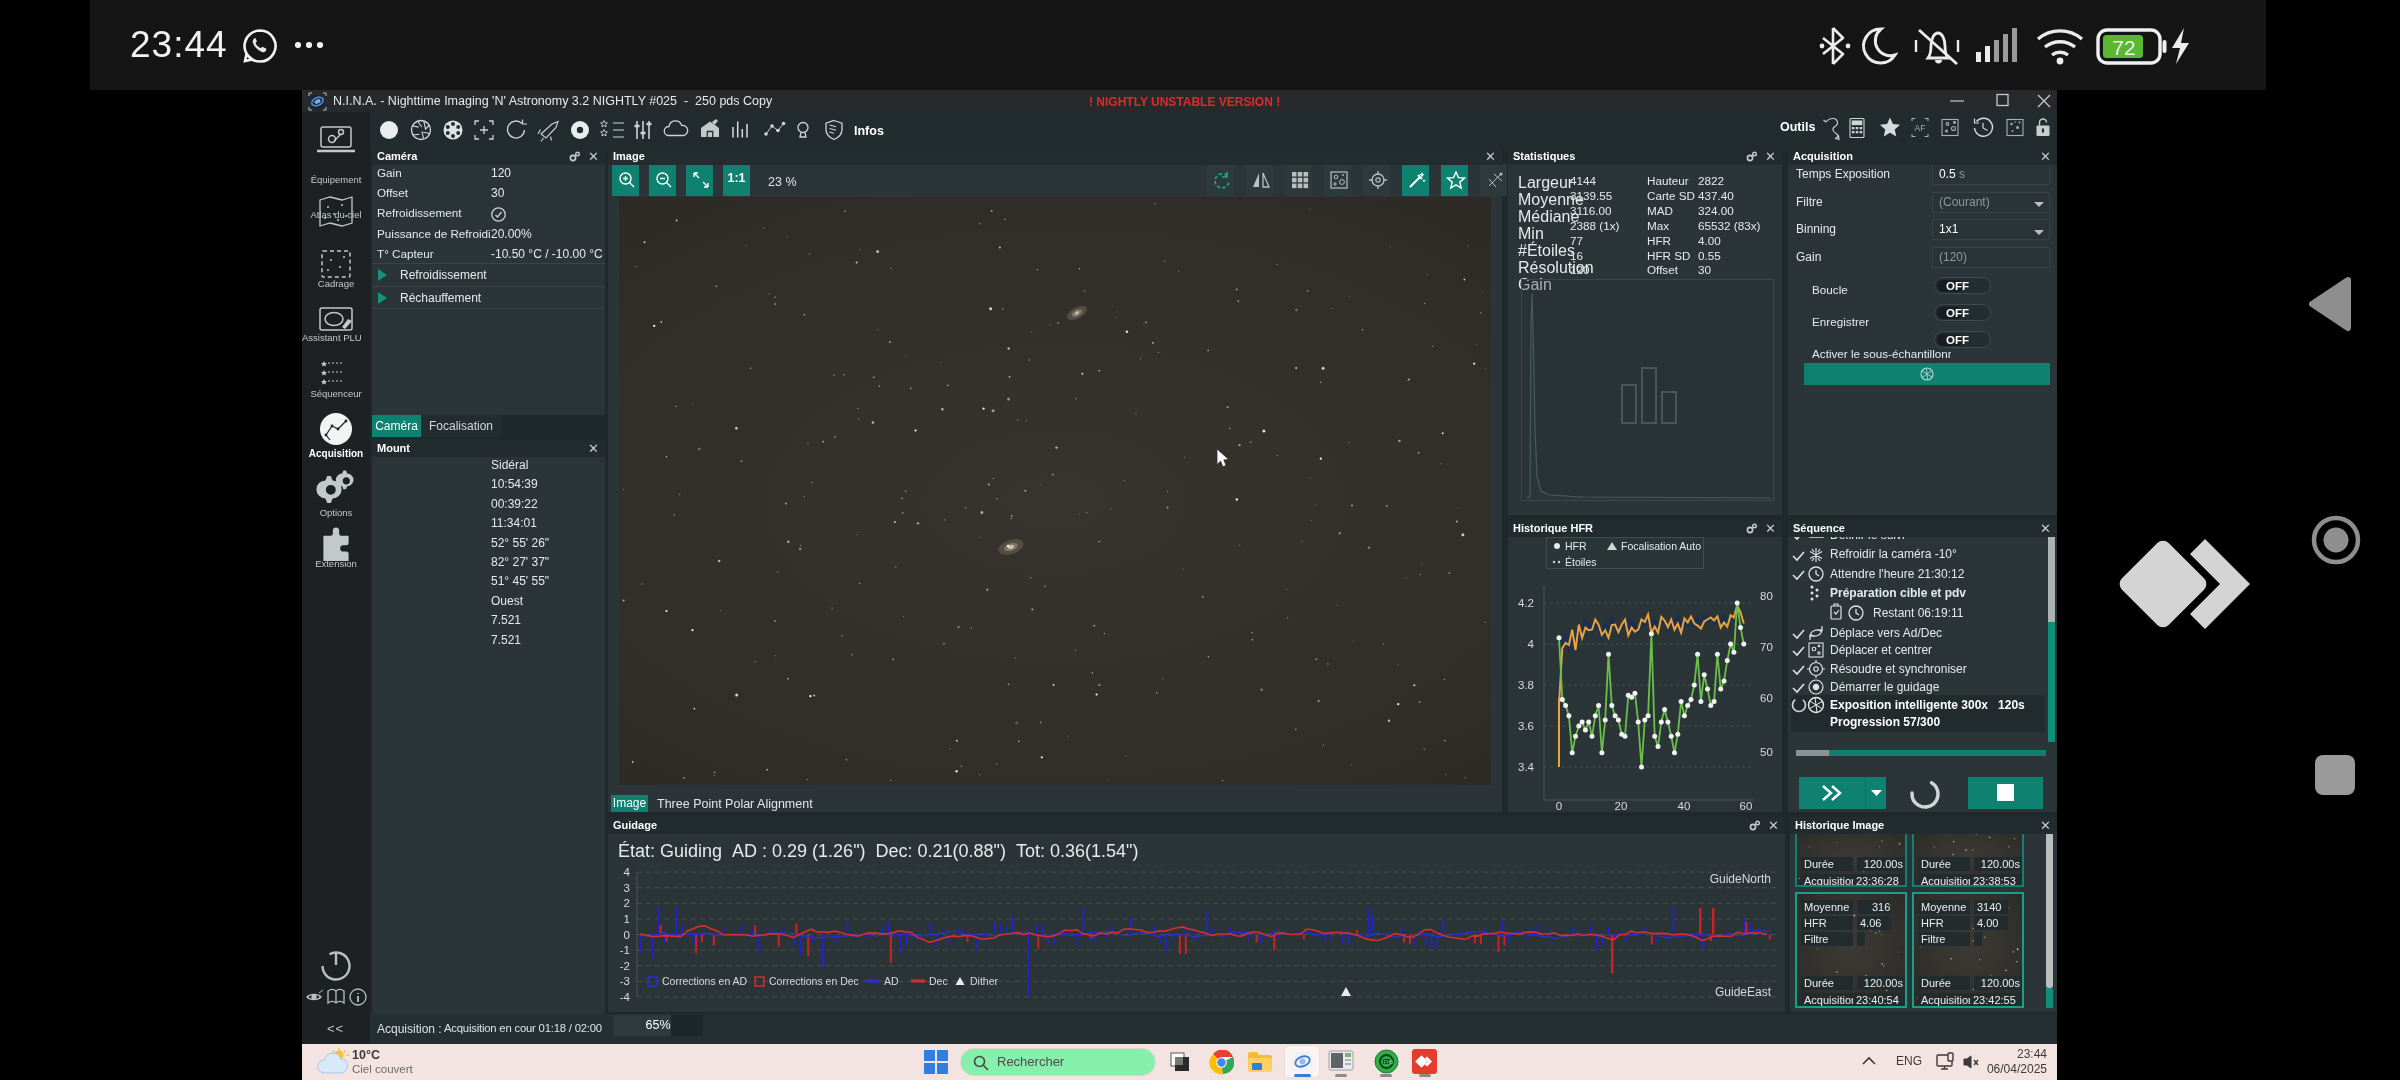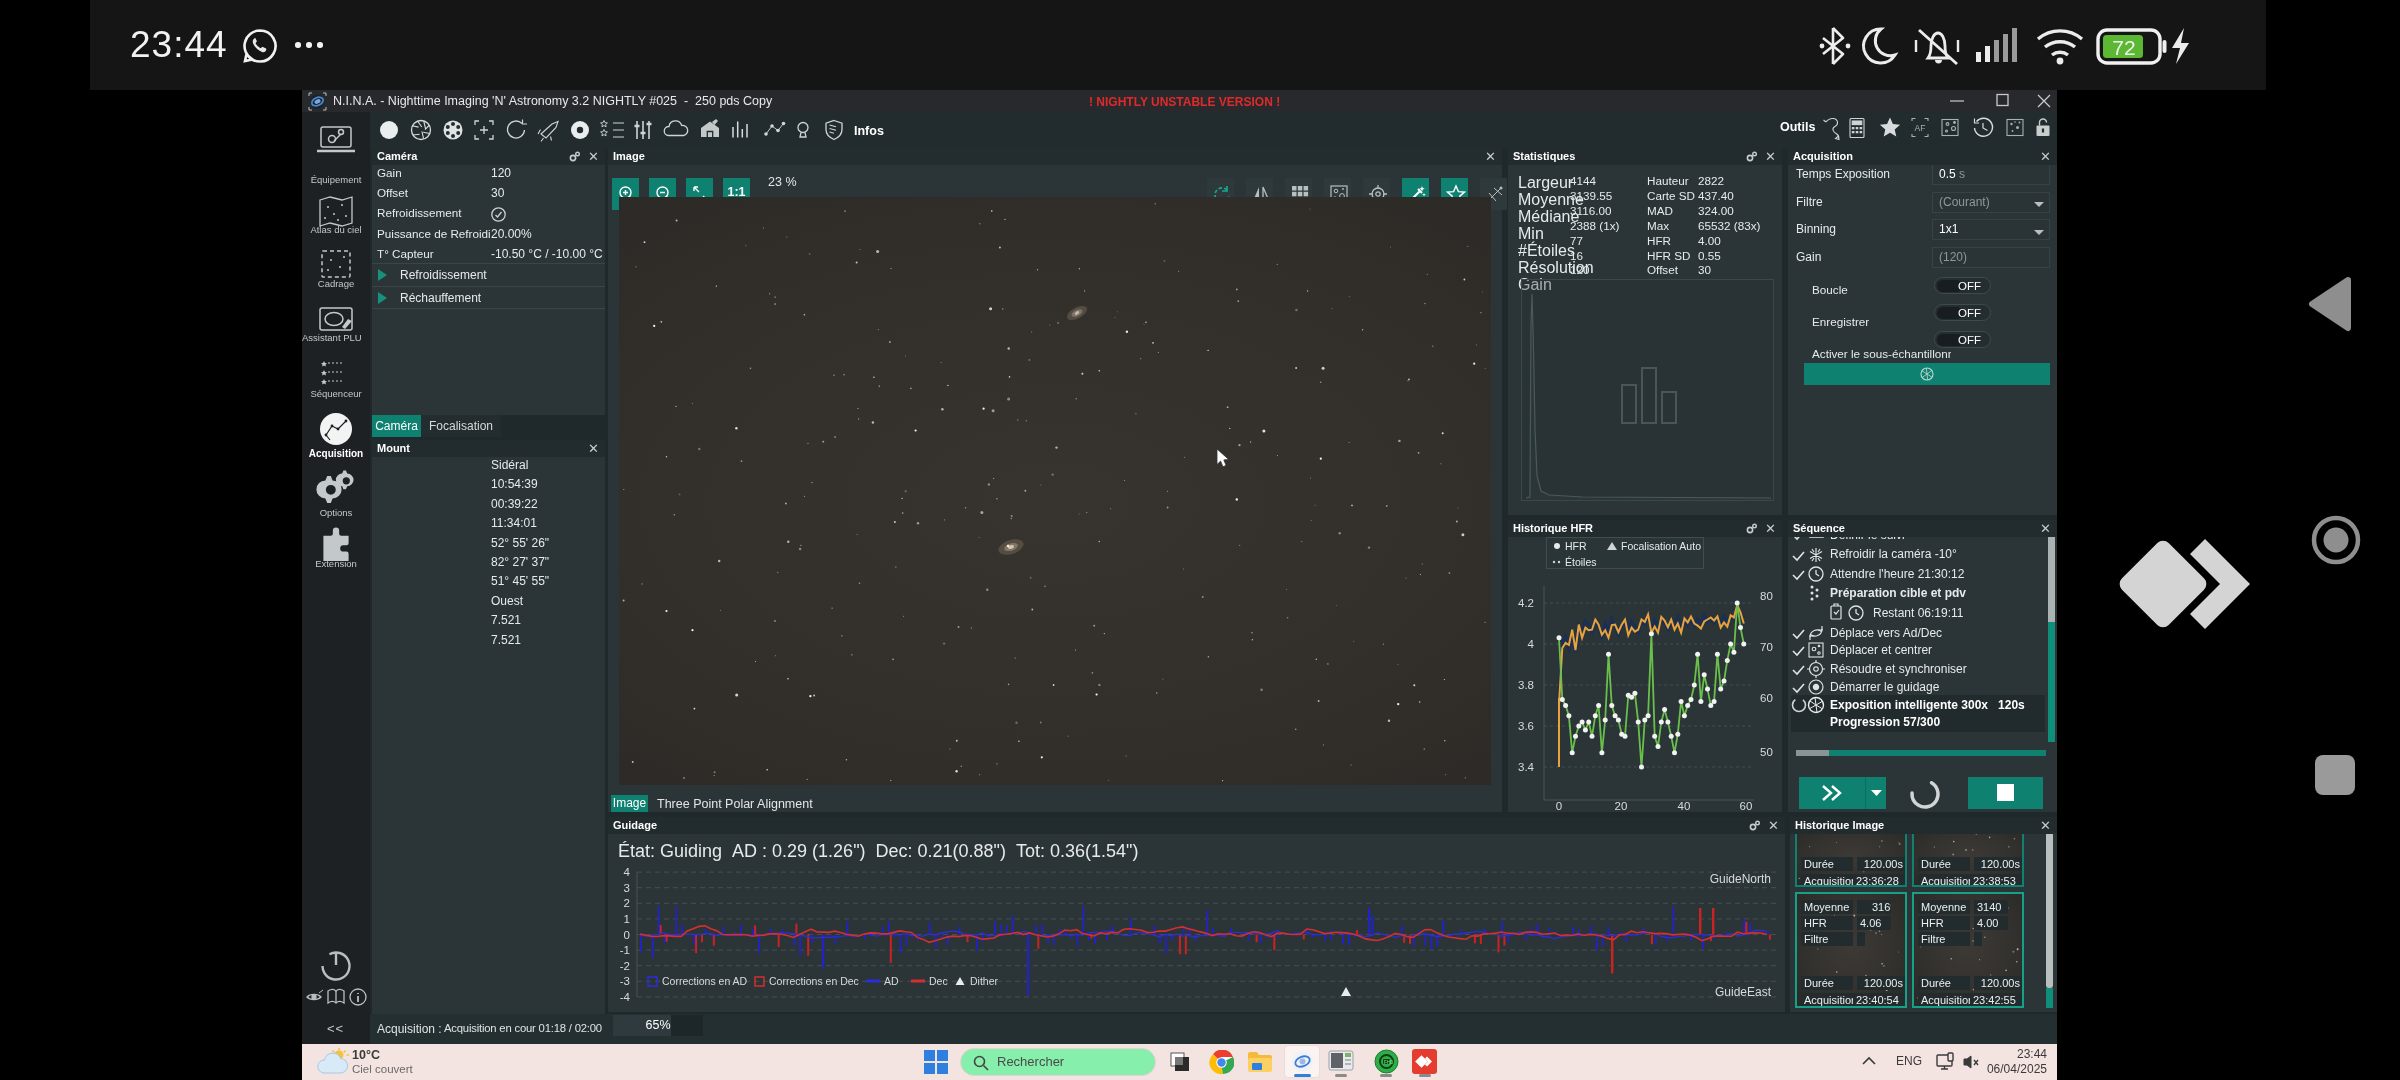--- a/index.html
+++ b/index.html
@@ -10,25 +10,25 @@
 #title{left:0;top:0;width:1755px;height:22px;background:#27292d;color:#dcdcdc}
 #tbar{left:68px;top:22px;width:1687px;height:37px;background:#222c2e}
 #side{left:0;top:22px;width:68px;height:932px;background:#1d2123}
 #statusrow{left:68px;top:924px;width:1687px;height:30px;background:#242f31;color:#dfe3e3}
 #taskbar{left:0;top:954px;width:1755px;height:36px;background:#f4e4e1}
 .panel{background:#2b3538}
 .phead{position:absolute;left:0;top:0;right:0;height:17px;background:#222b2d;color:#fff;font-size:11px;font-weight:bold;line-height:17px;padding-left:5px;z-index:3}
 .px{position:absolute;top:2px;right:4px;width:13px;height:13px;color:#c8cccc;font-size:13px;line-height:13px;font-weight:normal}
 .pgear{position:absolute;top:3px;right:24px;width:13px;height:12px;color:#c8cccc;font-weight:normal}
 .teal{background:#0e8170}
-.bt{width:27px;height:32px;top:14px}
+.bt{width:27px;height:32px;top:0}
 .bt svg{position:absolute;left:5px;top:6px}
 .bdark{background:#2e393c}
 .tgl{left:146px;width:57px;height:17px;background:#242e31;border:1px solid #3e4a4d;border-radius:9px}
-.tgl span{position:absolute;right:9px;top:2px;font-size:11.5px;font-weight:normal;color:#fff}
+.tgl span{position:absolute;right:21px;top:2px;font-size:11.5px;font-weight:bold;color:#fff}
 .tgl::before{content:"";position:absolute;left:2px;top:2px;width:26px;height:12px;border-radius:7px;background:#171d20}
 </style></head>
 <body>
 <div class="ab" id="sbar"></div>
 
 <div class="ab" style="left:130px;top:24px;color:#f2f2f2;font-size:37px;letter-spacing:1px;">23:44</div>
 <svg class="ab" style="left:240px;top:26px" width="40" height="40" viewBox="0 0 40 40">
     <path fill="none" stroke="#f2f2f2" stroke-width="2.6" d="M20 4.5a15.5 15.5 0 1 1-13.4 23.3L5 35l7.4-1.5A15.5 15.5 0 0 1 20 4.5z"></path>
     <path fill="#f2f2f2" d="M14.5 12.5c-.7.2-1.8 1.4-1.8 3 0 3.5 4.6 8.8 9.3 10.4 2 .7 3.4-.3 3.9-1.2.4-.8.5-1.8.2-2.1l-3.2-1.7c-.5-.2-1 .1-1.4.6-.4.5-.8.7-1.3.5-1.7-.8-3.8-2.9-4.5-4.4-.2-.5.1-1 .5-1.3.4-.4.8-.9.6-1.4l-1.5-2.9c-.3-.4-.8-.5-.8.5z" opacity=".95"></path>
   </svg>
@@ -311,21 +311,21 @@
               <path d="M0-6v12"></path>
             </g>
             <g transform="translate(56,0)">
               <circle cx="0" cy="0" r="8"></circle>
               <path d="M0-4v1M0-1v6" stroke-width="1.8"></path>
             </g>
           </g>
    </g>
   </svg>
   <div class="ab" style="left:0;top:62px;width:68px;text-align:center;font-size:9.5px;color:#c3c8c8">Équipement</div>
-  <div class="ab" style="left:0;top:112px;width:68px;text-align:center;font-size:9.5px;color:#c3c8c8">Atlas du ciel</div>
+  <div class="ab" style="left:0;top:97px;width:68px;text-align:center;font-size:9.5px;color:#c3c8c8">Atlas du ciel</div>
   <div class="ab" style="left:0;top:166px;width:68px;text-align:center;font-size:9.5px;color:#c3c8c8">Cadrage</div>
   <div class="ab" style="left:0;top:220px;width:68px;text-align:left;font-size:9.5px;color:#c3c8c8">Assistant PLU</div>
   <div class="ab" style="left:0;top:276px;width:68px;text-align:center;font-size:9.5px;color:#c3c8c8">Séquenceur</div>
   <div class="ab" style="left:0;top:336px;width:68px;text-align:center;font-size:10px;color:#fff;font-weight:bold">Acquisition</div>
   <div class="ab" style="left:0;top:395px;width:68px;text-align:center;font-size:9.5px;color:#c3c8c8">Options</div>
   <div class="ab" style="left:0;top:446px;width:68px;text-align:center;font-size:9.5px;color:#c3c8c8">Extension</div>
  </div>
  <div class="ab panel" id="imgpanel" style="left:306px;top:58px;width:894px;height:664px">
   <div class="phead" style="background:#232d2f">Image<div class="px">✕</div></div>
   <div class="ab" style="left:4px;top:16px">

